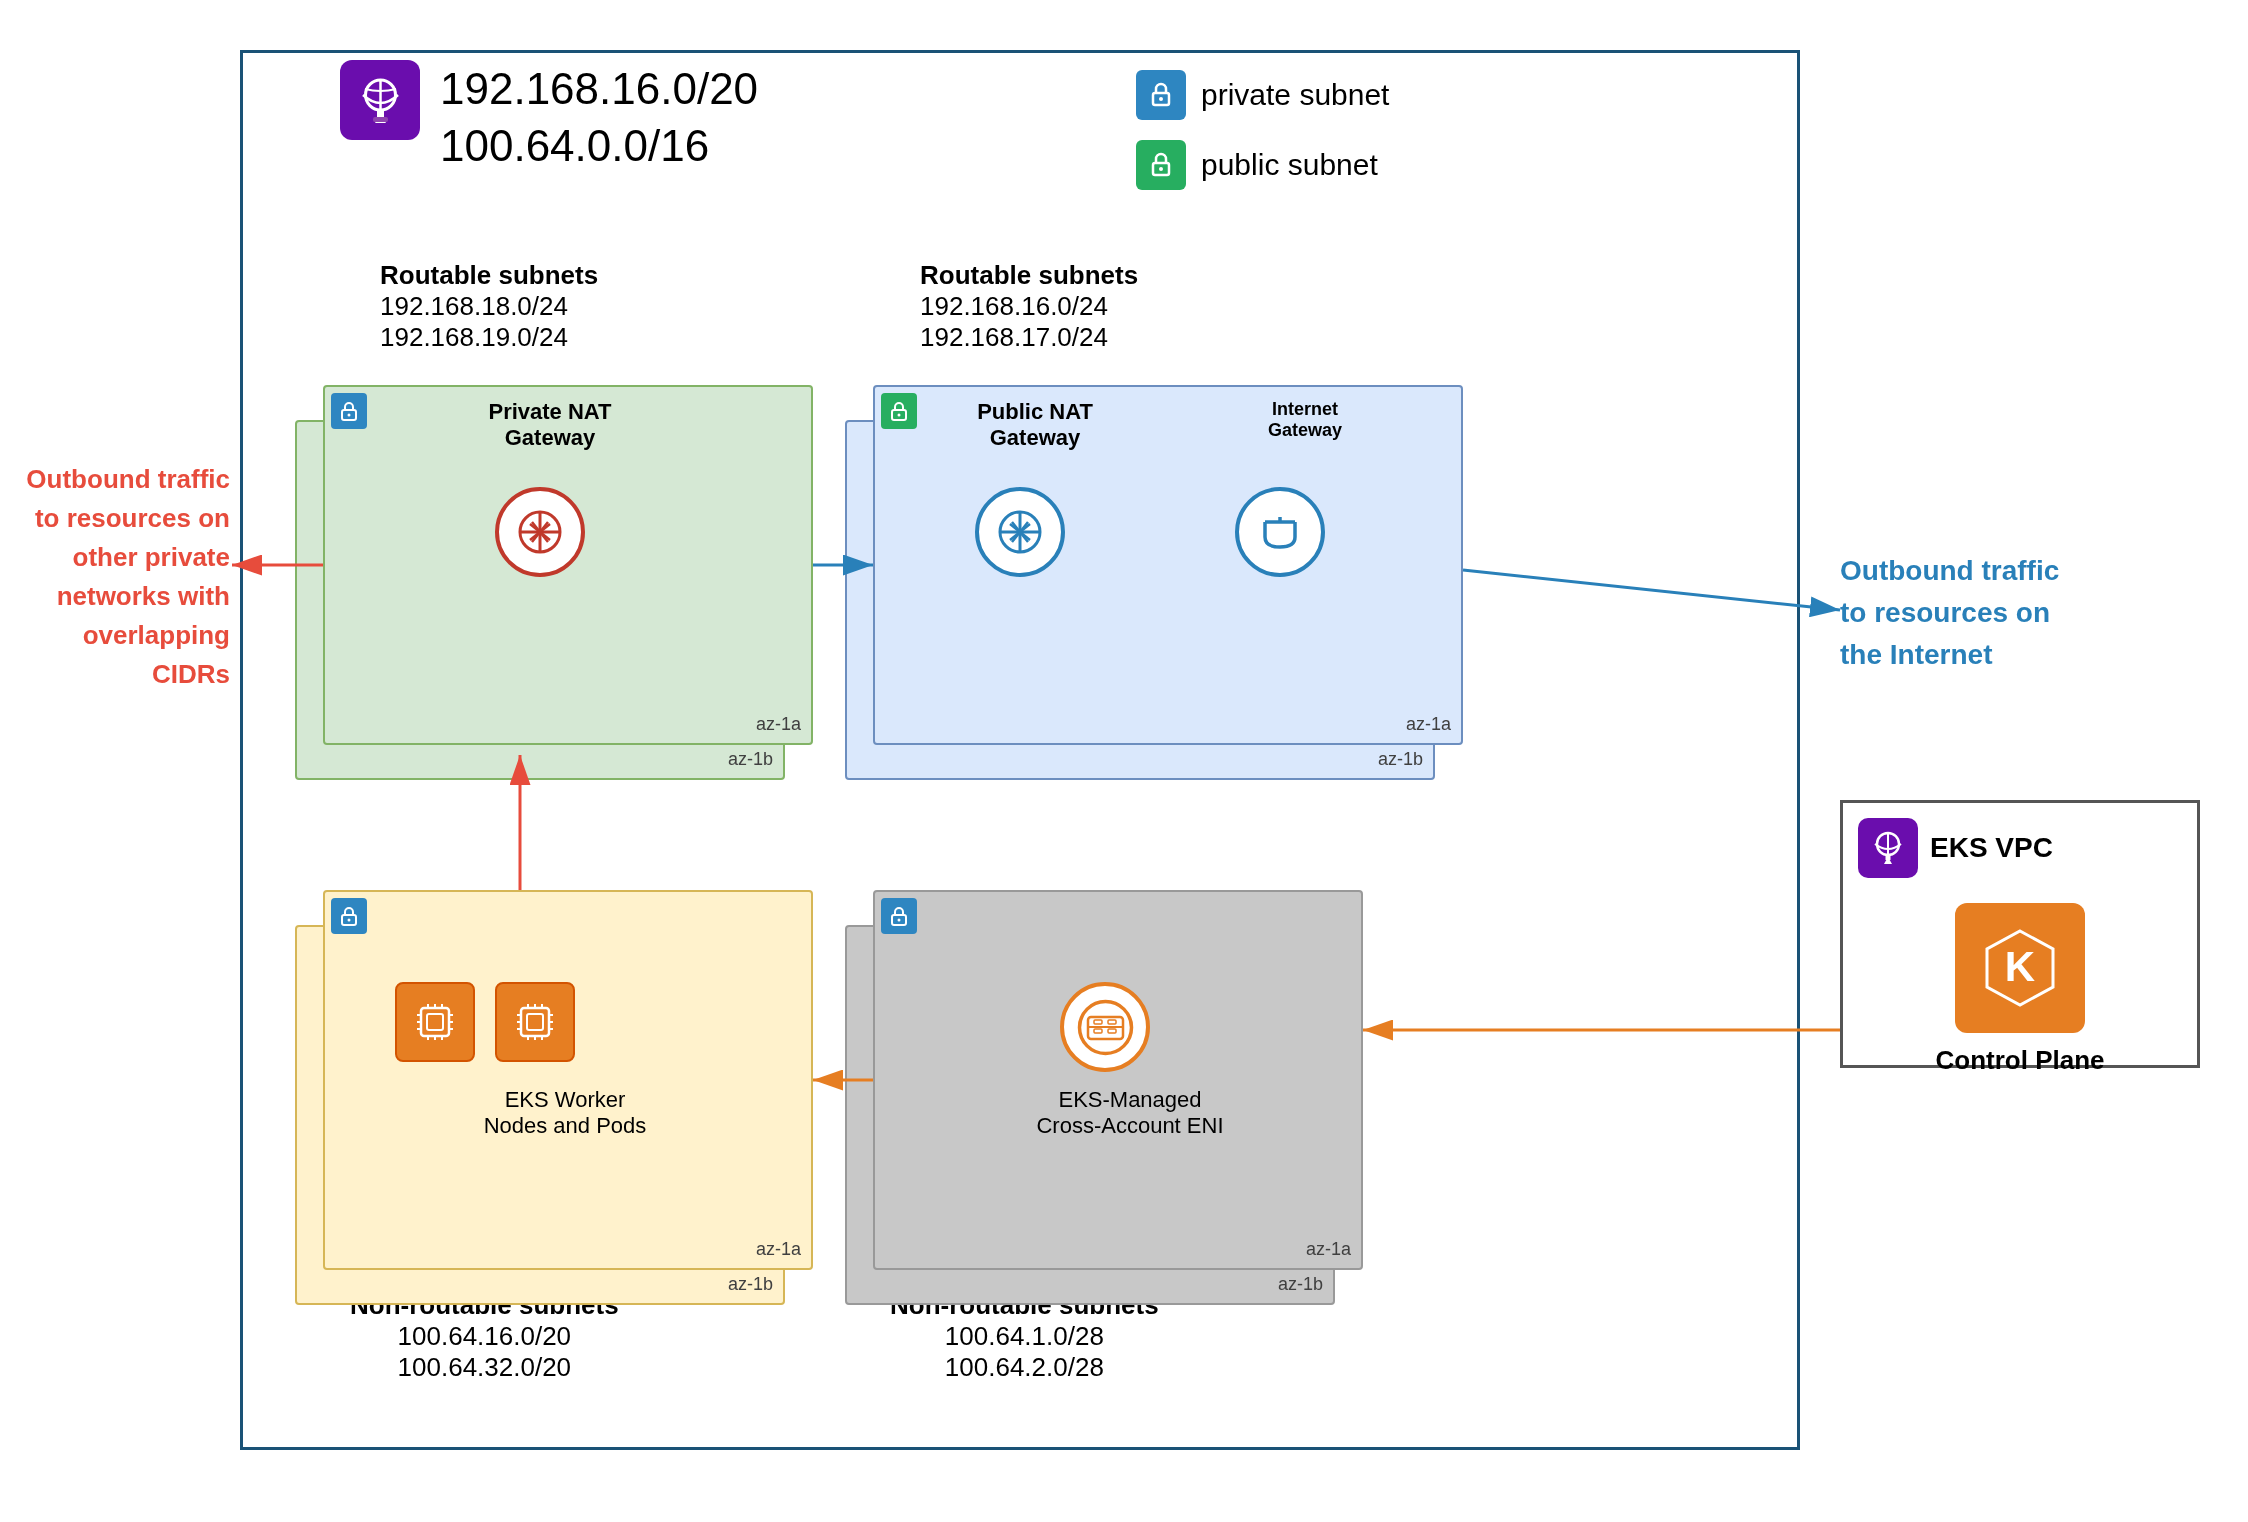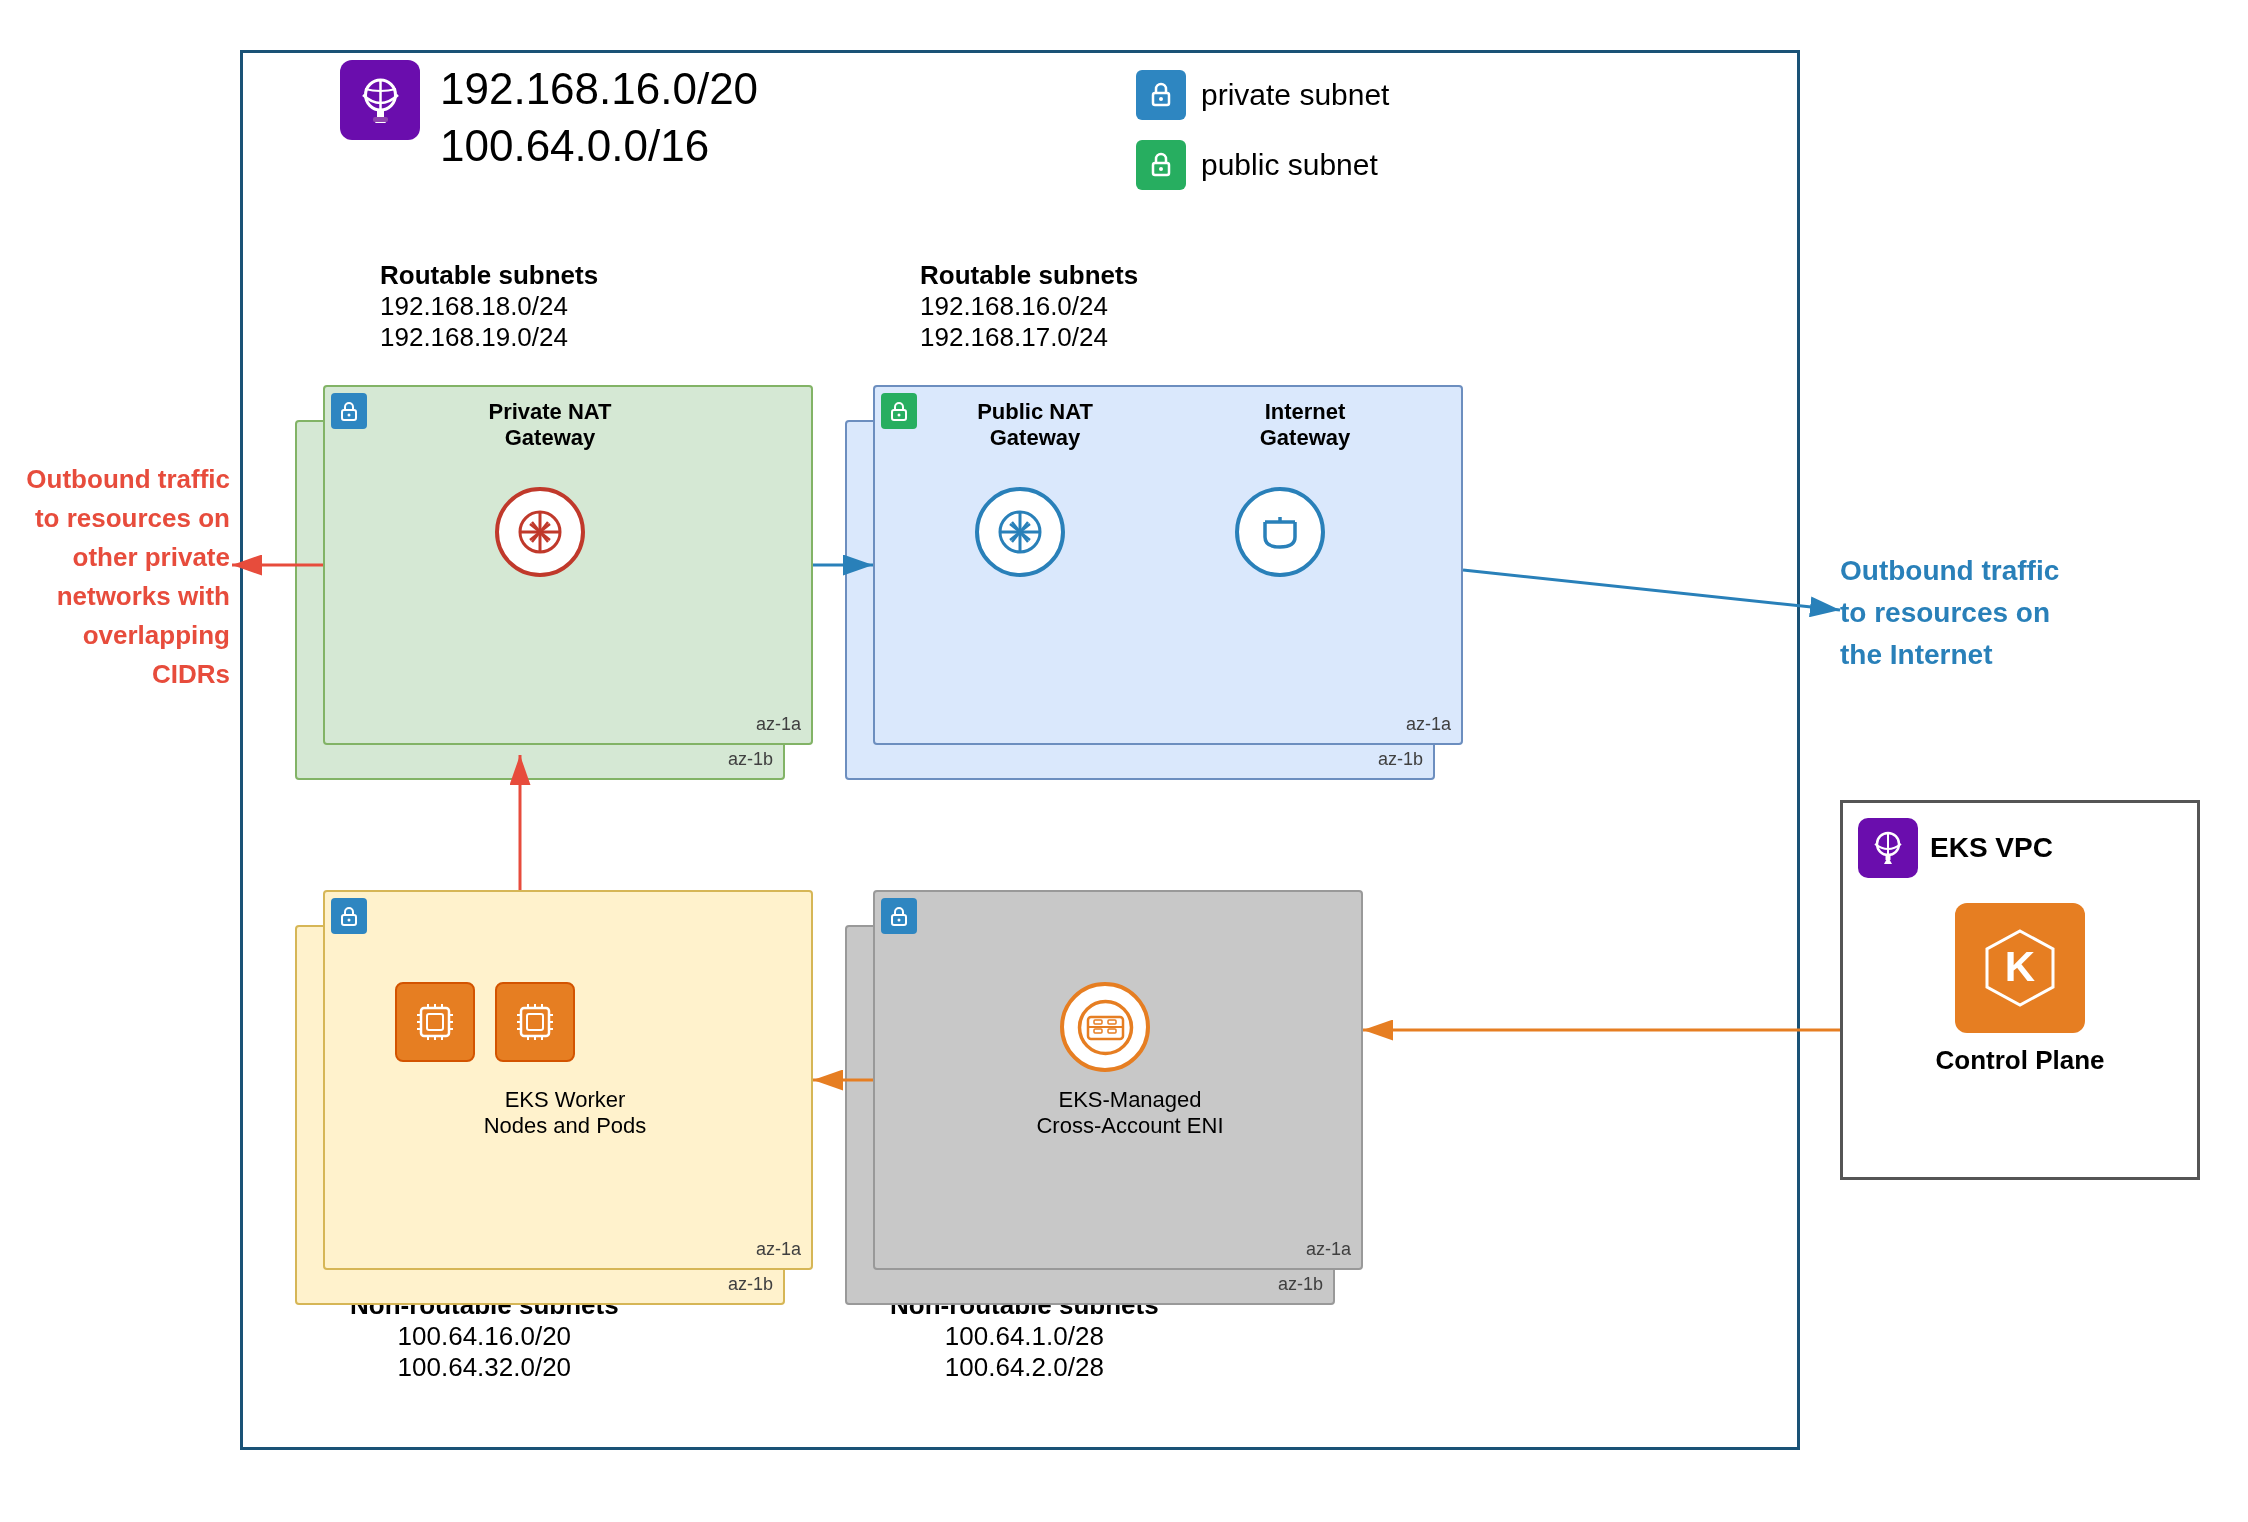--- a/index.html
+++ b/index.html
@@ -199,21 +199,21 @@
       justify-content: center;
       background: #fff;
     }
 
     
     .eks-vpc-box {
       position: absolute;
       top: 780px;
       left: 1840px;
       width: 360px;
-      height: 380px;
+      height: 268px;
       border: 3px solid #555;
       background: #fff;
     }
 
     
     .arrows-svg {
       position: absolute;
       top: 0;
       left: 0;
       width: 2248px;
@@ -346,21 +346,21 @@
         <circle cx="11" cy="15" r="1.5" fill="white"></circle>
       </svg>
     </div>
     <span class="az-label">az-1a</span>
 
     <div style="position:absolute; top:12px; left:60px; font-size:22px; text-align:center; width:200px;">
       <div class="bold">Public NAT</div>
       <div class="bold">Gateway</div>
     </div>
 
-    <div style="position:absolute; top:12px; left:330px; font-size:22px; text-align:center; width:200px;">
+    <div style="position:absolute; top:12px; left:330px; font-size:18px; text-align:center; width:200px;">
       <div class="bold">Internet</div>
       <div class="bold">Gateway</div>
     </div>
 
     <div style="position:absolute; top:100px; left:100px;">
       <div class="gw-icon-blue">
         <svg width="60" height="60" viewBox="0 0 60 60" fill="none">
           <circle cx="30" cy="30" r="20" stroke="#2980b9" stroke-width="3" fill="none"></circle>
           <line x1="10" y1="30" x2="50" y2="30" stroke="#2980b9" stroke-width="3"></line>
           <line x1="30" y1="10" x2="30" y2="50" stroke="#2980b9" stroke-width="3"></line>

